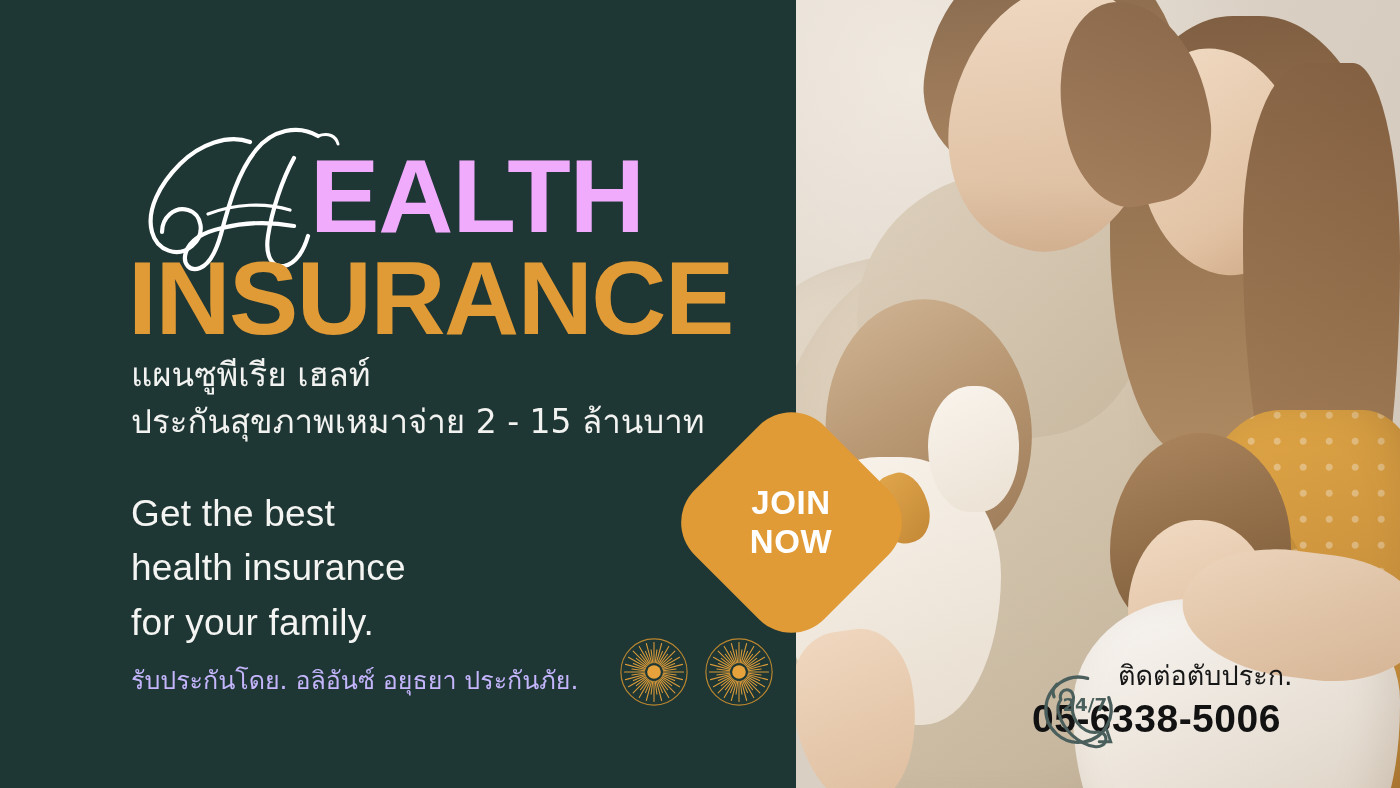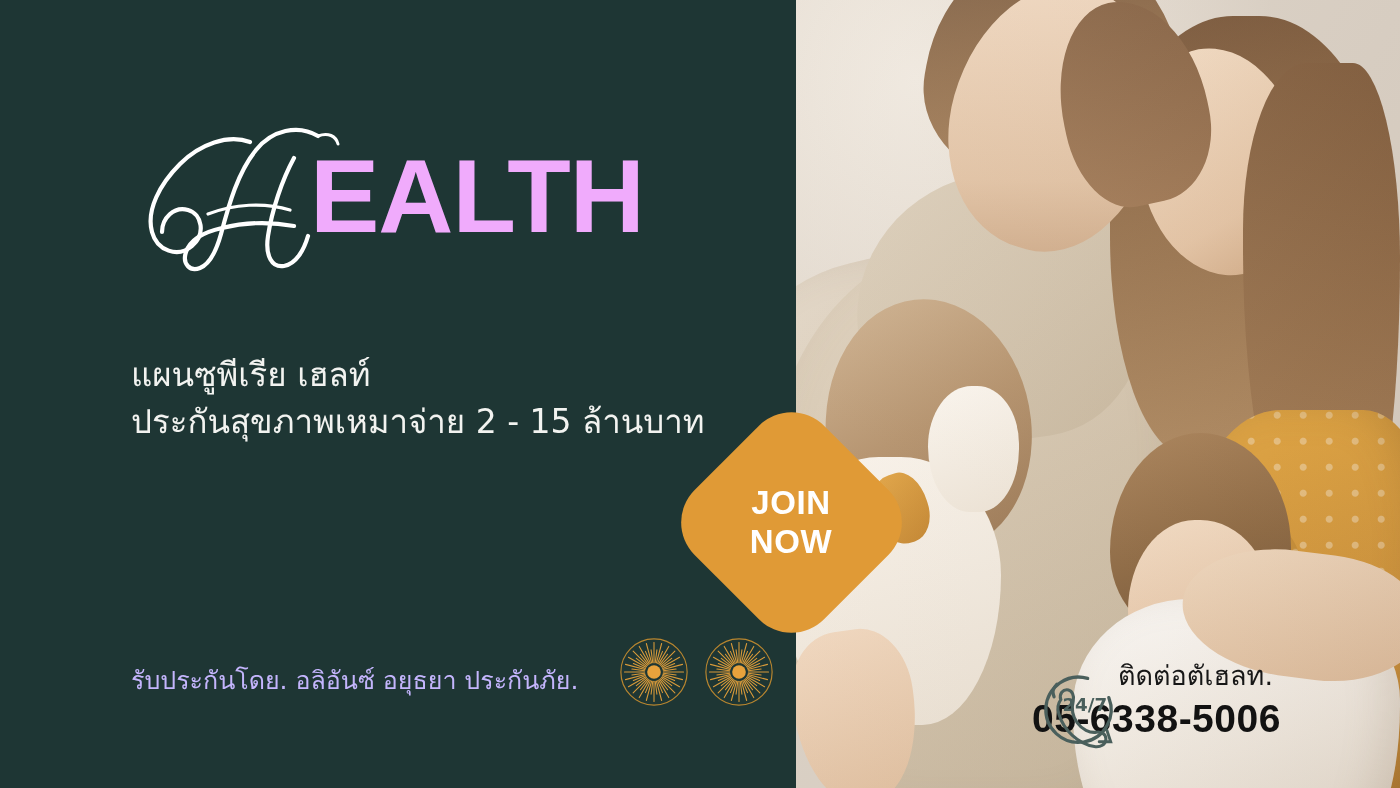--- a/index.html
+++ b/index.html
@@ -377,27 +377,33 @@
         <path d="M196 18 C176 6 150 12 134 32 C116 54 107 86 99 116 C94 134 88 146 78 150
                  C68 154 60 146 64 134 C68 122 82 114 100 110 C124 104 150 104 172 108" stroke-width="4.2"></path>
         <path d="M128 24 C106 16 78 26 58 46 C38 66 24 92 30 114 C35 133 56 140 70 128
                  C84 116 80 96 66 92 C52 88 40 100 40 114" stroke-width="4.2"></path>
         <path d="M172 40 C160 62 150 92 146 118 C143 138 150 150 162 148 C174 146 182 132 186 118" stroke-width="4.2"></path>
         <path d="M86 96 C112 86 142 84 168 92" stroke-width="3.2"></path>
         <path d="M196 18 C206 14 214 18 216 26" stroke-width="3"></path>
       </g>
     </svg>
     <div class="ealth">EALTH</div>
+    <div class="insurance">INSURANCE</div>
   </div>
 
   <div class="thai-sub">
     <div>แผนซูพีเรีย เฮลท์</div>
     <div>ประกันสุขภาพเหมาจ่าย 2 - 15 ล้านบาท</div>
   </div>
 
+  <div class="tagline">
+    <div>Get the best</div>
+    <div>health insurance</div>
+    <div>for your family.</div>
+  </div>
 
   <div class="underwriter">รับประกันโดย. อลิอันซ์ อยุธยา ประกันภัย.</div>
 
   <div class="sunbursts">
     <svg width="72" height="72" viewBox="0 0 100 100">
       <circle cx="50" cy="50" r="46" fill="none" stroke="#b9862f" stroke-width="1.6"></circle>
       <g class="rays" stroke="#d89a3a" stroke-width="1.5" stroke-linecap="round">
           <line x1="63.00" y1="50.00" x2="91.00" y2="50.00"></line>
           <line x1="62.89" y1="51.70" x2="80.73" y2="54.05"></line>
           <line x1="62.56" y1="53.36" x2="89.60" y2="60.61"></line>
@@ -519,18 +525,18 @@
         <path d="M26 20 C22 24 21 29 23 33"></path>
         <path d="M78 68 L82 80 L70 80" stroke-width="3"></path>
         <path d="M30 36 C28 30 32 25 38 26 C42 27 44 32 43 37
                  C41 45 42 53 47 60 C52 67 60 71 67 70
                  C72 69 77 72 77 77 C77 83 71 86 65 85
                  C48 82 33 68 28 51 C26 45 27 40 30 36 Z" stroke-width="3.2"></path>
       </g>
       <text x="55" y="48" font-family="DejaVu Sans, sans-serif" font-size="19" font-weight="700" fill="#4a5f5c" text-anchor="middle">24/7</text>
     </svg>
     <div class="contact-text">
-      <div class="contact-label">ติดต่อตัเฮลท.</div>
+      <div class="contact-label">ติดต่อตับประก.</div>
       <div class="contact-phone">05-6338-5006</div>
     </div>
   </div>
 
 </div>
 
 </body></html>

